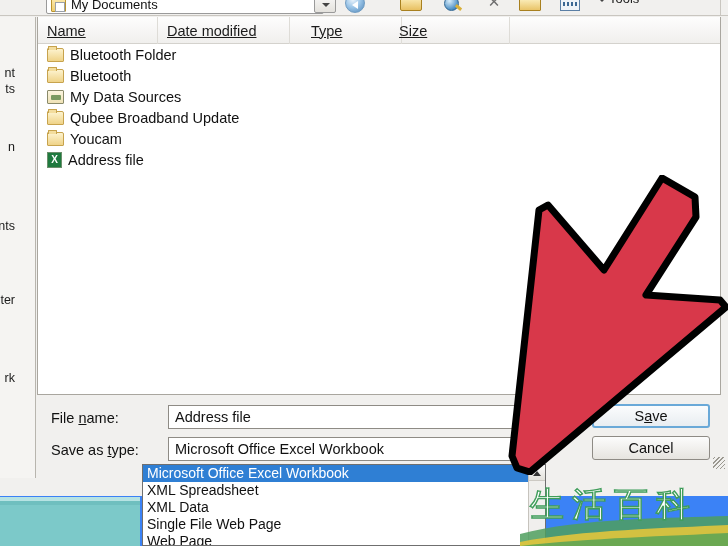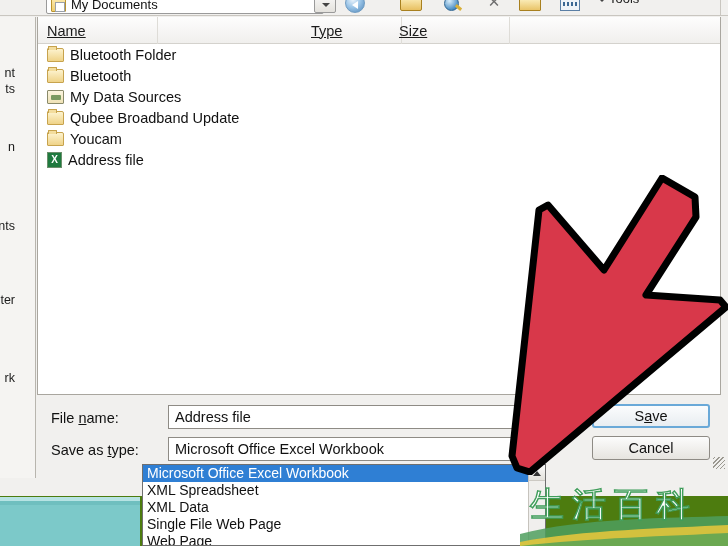--- a/index.html
+++ b/index.html
@@ -7,21 +7,21 @@
     margin: 0; padding: 0;
     width: 728px; height: 546px;
     overflow: hidden;
     background: #ffffff;
     font-family: "Liberation Sans", sans-serif;
   }
   #screen {
     position: relative;
     width: 728px; height: 546px;
     overflow: hidden;
-    background: #4d7c0f;
+    background: #3b82f6;
   }
 
   
   .toolbar {
     position: absolute; left: 0; top: 0; width: 728px; height: 16px;
     background: #f1f0ee;
     border-bottom: 1px solid #c9c6c0;
     overflow: hidden;
   }
   .tb-lookin {
@@ -322,20 +322,21 @@
     <div class="place-item" style="top:66px">ts</div>
     <div class="place-item" style="top:124px">n</div>
     <div class="place-item" style="top:203px">nts</div>
     <div class="place-item" style="top:277px">ter</div>
     <div class="place-item" style="top:355px">rk</div>
   </div>
 
   <div class="listpane">
     <div class="col-head">
       <div class="col" style="left:0px;width:120px">Name</div>
+      <div class="col" style="left:120px;width:132px">Date modified</div>
       <div class="col" style="left:264px;width:100px">Type</div>
       <div class="col" style="left:352px;width:120px">Size</div>
       <div class="col" style="left:472px;width:212px;border-right:none"></div>
     </div>
 
     <div class="rows">
       <div class="row">
         <span class="fldr"></span>
         <span>Bluetooth Folder</span>
       </div>

